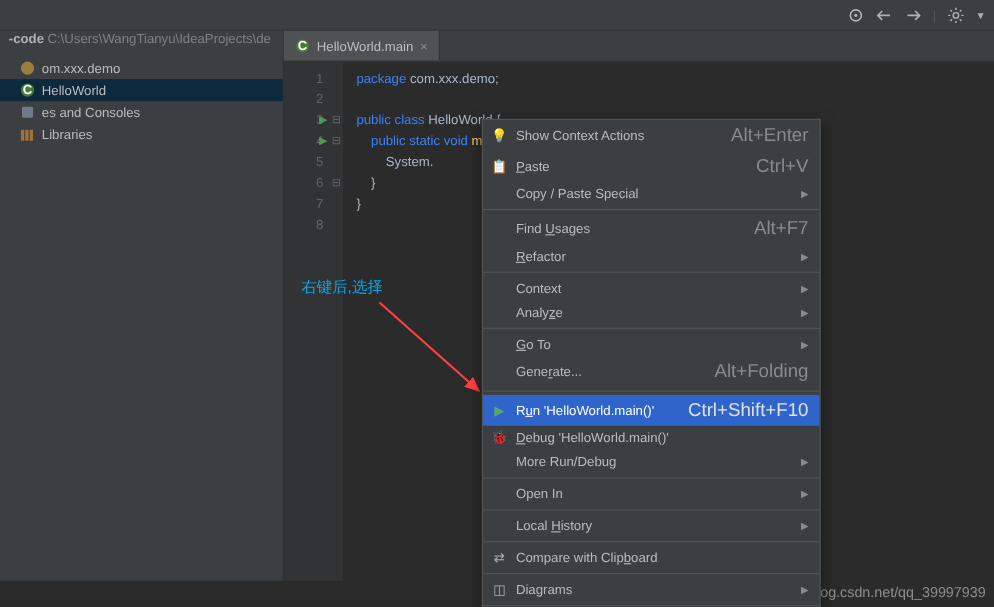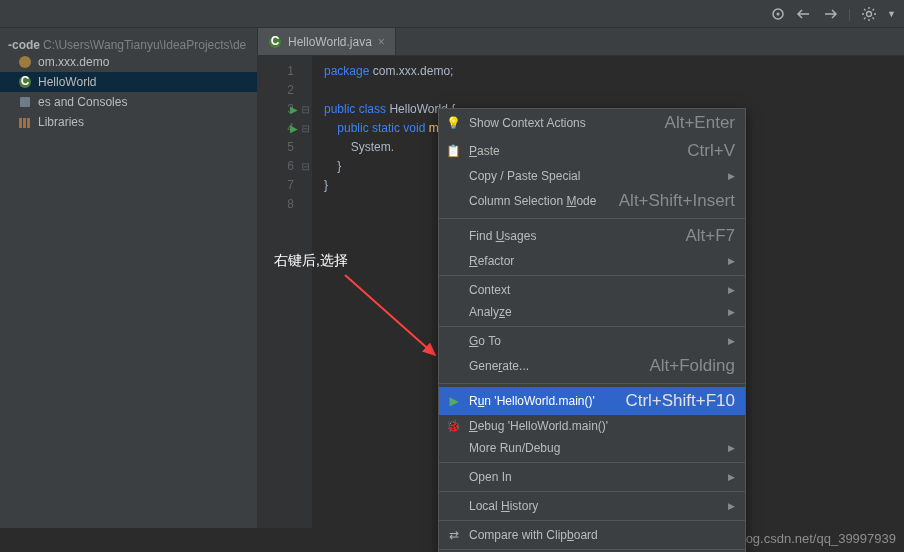--- a/index.html
+++ b/index.html
@@ -1,39 +1,39 @@
 <!DOCTYPE html>
 <html><head>
 <meta charset="utf-8">
 <style>
 *{margin:0;padding:0;box-sizing:border-box;font-family:"Segoe UI",Arial,sans-serif;font-size:12px}
 body{background:#2b2b2b;color:#a9b7c6;width:904px;height:552px;overflow:hidden;position:relative}
 .toolbar{height:28px;background:#3c3f41;border-bottom:1px solid #323232;display:flex;align-items:center;padding:0 8px;gap:12px}
 .toolbar-right{margin-left:auto;display:flex;gap:10px;align-items:center;color:#afb1b3}
-.breadcrumb{height:24px;background:#3c3f41;display:flex;align-items:flex-end;padding:0 8px;color:#808080;font-size:11px}
+.breadcrumb{height:24px;background:#3c3f41;display:flex;align-items:flex-start;padding:0 8px;color:#808080;font-size:11px}
 .breadcrumb b{color:#afb1b3;font-weight:600}
 .main{display:flex;height:500px}
 .sidebar{width:258px;background:#3c3f41;border-right:1px solid #323232}
 .tree-item{padding:3px 8px 3px 18px;color:#bbbbbb;display:flex;align-items:flex-end;gap:6px;cursor:pointer}
 .tree-item.selected{background:#0d293e}
 .tree-icon{width:14px;height:14px;display:inline-flex;align-items:center;justify-content:center}
 .editor-area{flex:1;display:flex;flex-direction:column;background:#2b2b2b}
 .tabs{height:28px;background:#3c3f41;display:flex;border-bottom:1px solid #323232}
 .tab{padding:4px 10px;display:flex;align-items:center;gap:6px;background:#4e5254;color:#bbbbbb;border-right:1px solid #323232}
 .tab .close{color:#8a8a8a;cursor:pointer}
 .code-area{display:flex;flex:1;position:relative}
 .gutter{width:54px;background:#313335;padding-top:6px;text-align:right;color:#606366;font-family:Consolas,monospace;font-size:12px;line-height:19px;position:relative}
 .gutter-line{padding-right:18px;position:relative}
 .run-marker{position:absolute;left:32px;color:#499c54;font-size:10px}
 .fold-marker{position:absolute;right:2px;color:#606366;font-size:10px}
 .code{flex:1;padding:6px 0 0 12px;font-family:Consolas,monospace;font-size:13px;line-height:19px;white-space:pre}
 .kw{color:#3b82f6}
 .cls{color:#a9b7c6}
 .fn{color:#ffc66d}
-.annotation{position:absolute;left:274px;top:252px;color:#ffffff;font-size:14px;font-weight:500;z-index:5}
+.annotation{position:absolute;left:274px;top:252px;color:#0ea5e9;font-size:14px;font-weight:500;z-index:5}
 .arrow{position:absolute;left:340px;top:270px;z-index:5}
 .context-menu{position:absolute;left:438px;top:108px;width:308px;background:#3c3f41;border:1px solid #555555;box-shadow:0 4px 12px rgba(0,0,0,0.5);z-index:10}
 .menu-item{padding:4px 10px 4px 30px;display:flex;align-items:center;position:relative;cursor:pointer;color:#bbbbbb}
 .menu-item.highlighted{background:#2f65ca;color:#fff}
 .menu-item .shortcut{margin-left:auto;color:#8a8a8a;font-size:17px}
 .menu-item.highlighted .shortcut{color:#e0e0e0}
 .menu-item .arrow-right{margin-left:auto;color:#8a8a8a;font-size:9px}
 .menu-sep{height:1px;background:#555555;margin:3px 0}
 .menu-icon{position:absolute;left:8px;width:14px;height:14px;display:flex;align-items:center;justify-content:center;font-size:11px}
 .mn{text-decoration:underline}
@@ -109,21 +109,21 @@
   </div>
   <div class="editor-area">
     <div class="tabs">
       <div class="tab">
         <span class="tree-icon">
             <svg width="14" height="14">
               <circle cx="7" cy="7" r="6" fill="#4a7a3a"></circle>
               <text x="7" y="10" text-anchor="middle" fill="#fff" font-size="9" font-weight="bold">C</text>
             </svg>
           </span>
-        <span>HelloWorld.java</span>
+        <span>HelloWorld.main</span>
         <span class="close">×</span>
       </div>
     </div>
     <div class="code-area">
       <div class="gutter" id="gutter">
           <div class="gutter-line">1</div>
           <div class="gutter-line">2</div>
           <div class="gutter-line"><span class="run-marker">▶</span>3<span class="fold-marker">⊟</span></div>
           <div class="gutter-line"><span class="run-marker">▶</span>4<span class="fold-marker">⊟</span></div>
           <div class="gutter-line">5</div>
@@ -158,24 +158,20 @@
       <span class="menu-icon">
         <span style="color:#afb1b3">📋</span>
       </span>
       <span><span class="mn">P</span>aste</span>
       <span class="shortcut">Ctrl+V</span>
     </div>
     <div class="menu-item">
       <span>Copy / Paste Special</span>
       <span class="arrow-right">▶</span>
     </div>
-    <div class="menu-item">
-      <span>Column Selection <span class="mn">M</span>ode</span>
-      <span class="shortcut">Alt+Shift+Insert</span>
-    </div>
     <div class="menu-sep"></div>
     <div class="menu-item">
       <span>Find <span class="mn">U</span>sages</span>
       <span class="shortcut">Alt+F7</span>
     </div>
     <div class="menu-item">
       <span><span class="mn">R</span>efactor</span>
       <span class="arrow-right">▶</span>
     </div>
     <div class="menu-sep"></div>

